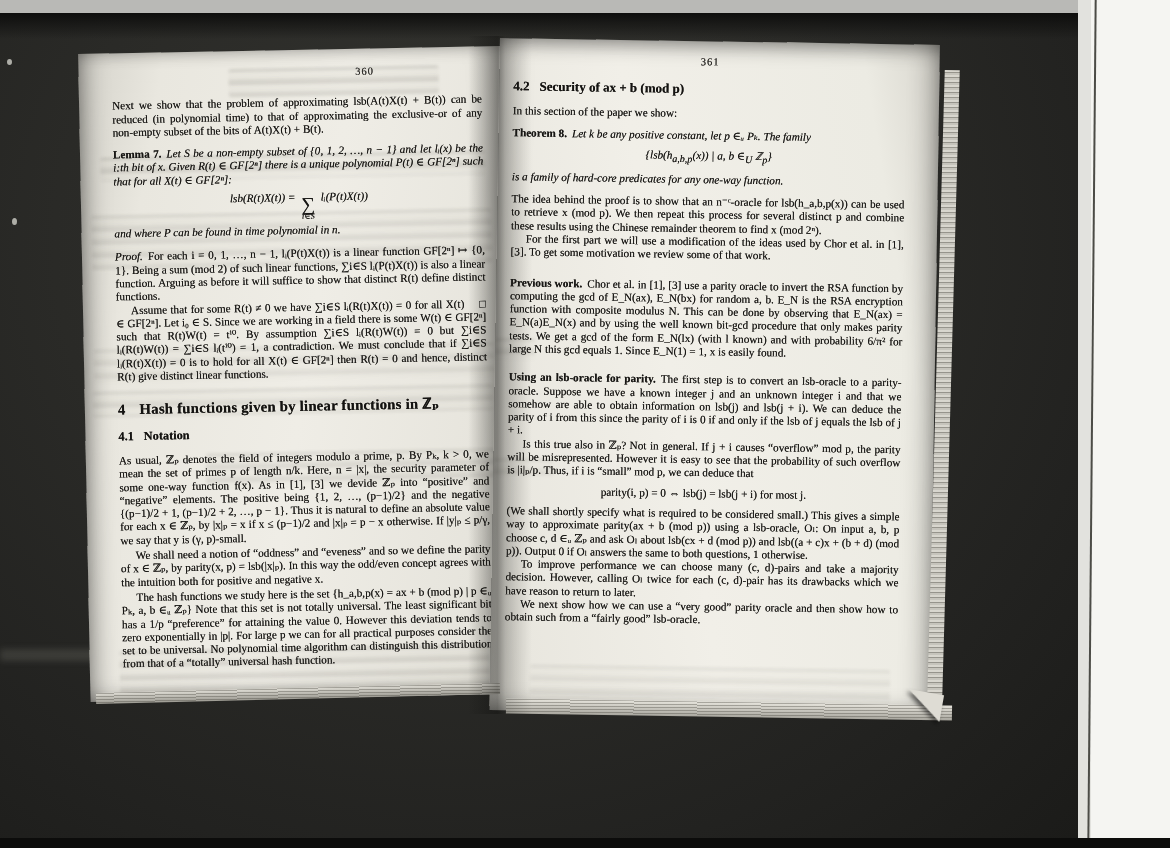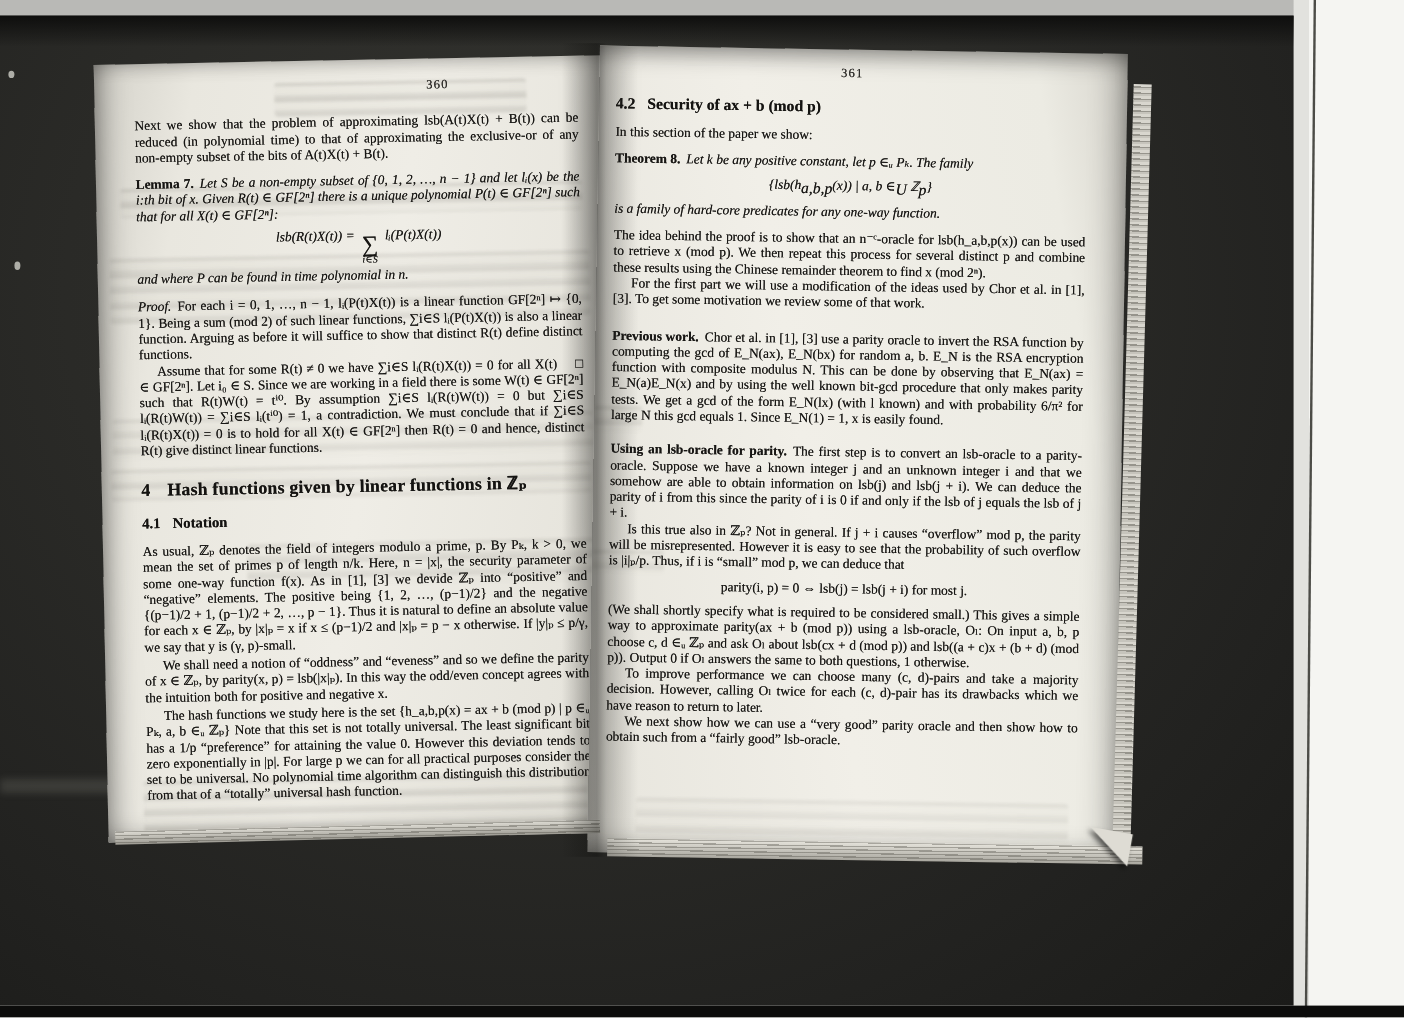--- a/index.html
+++ b/index.html
@@ -58,21 +58,21 @@
   .runin{margin-right:5px;}
   .ind{text-indent:15px;}
   .h-sec{margin:0;font-size:14.8px;font-weight:bold;color:#141311;letter-spacing:.2px;text-shadow:0 0 .5px rgba(40,38,34,.9);}
   .h-sub{margin:0;font-size:12.3px;font-weight:bold;color:#141311;text-shadow:0 0 .5px rgba(40,38,34,.9);}
   .h-num{margin-right:14px;}
   .h-num2{margin-right:10px;}
   .fmla{text-align:center;font-style:italic;}
   .bigsum{display:inline-flex;flex-direction:column;align-items:center;vertical-align:-10px;margin:0 3px;}
   .sumglyph{font-size:19px;line-height:17px;font-style:normal;}
   .sumsub{font-size:8px;line-height:8px;letter-spacing:.3px;}
-  sub{font-size:13px;text-align:right;}
+  sub{font-size:10px;text-align:right;}
   .qed{float:right;font-style:normal;font-size:11px;}
 
   .lp-pageno{margin:8px 0 0 0;transform:translateX(68px);}
   .rp-pageno{margin:0;}
 </style>
 </head>
 <body>
 
 <div class="scan">
 

